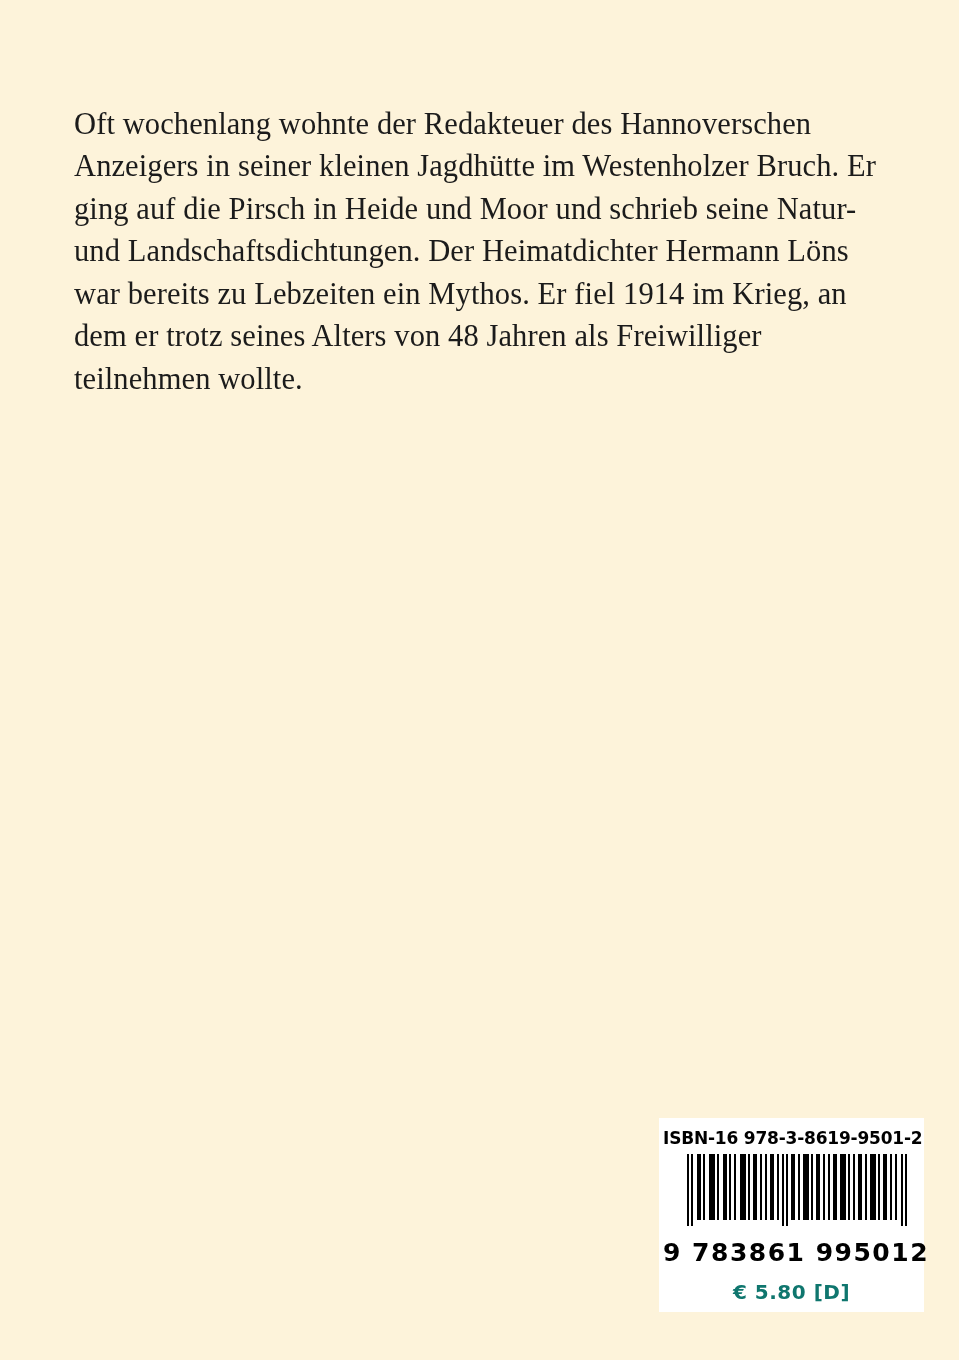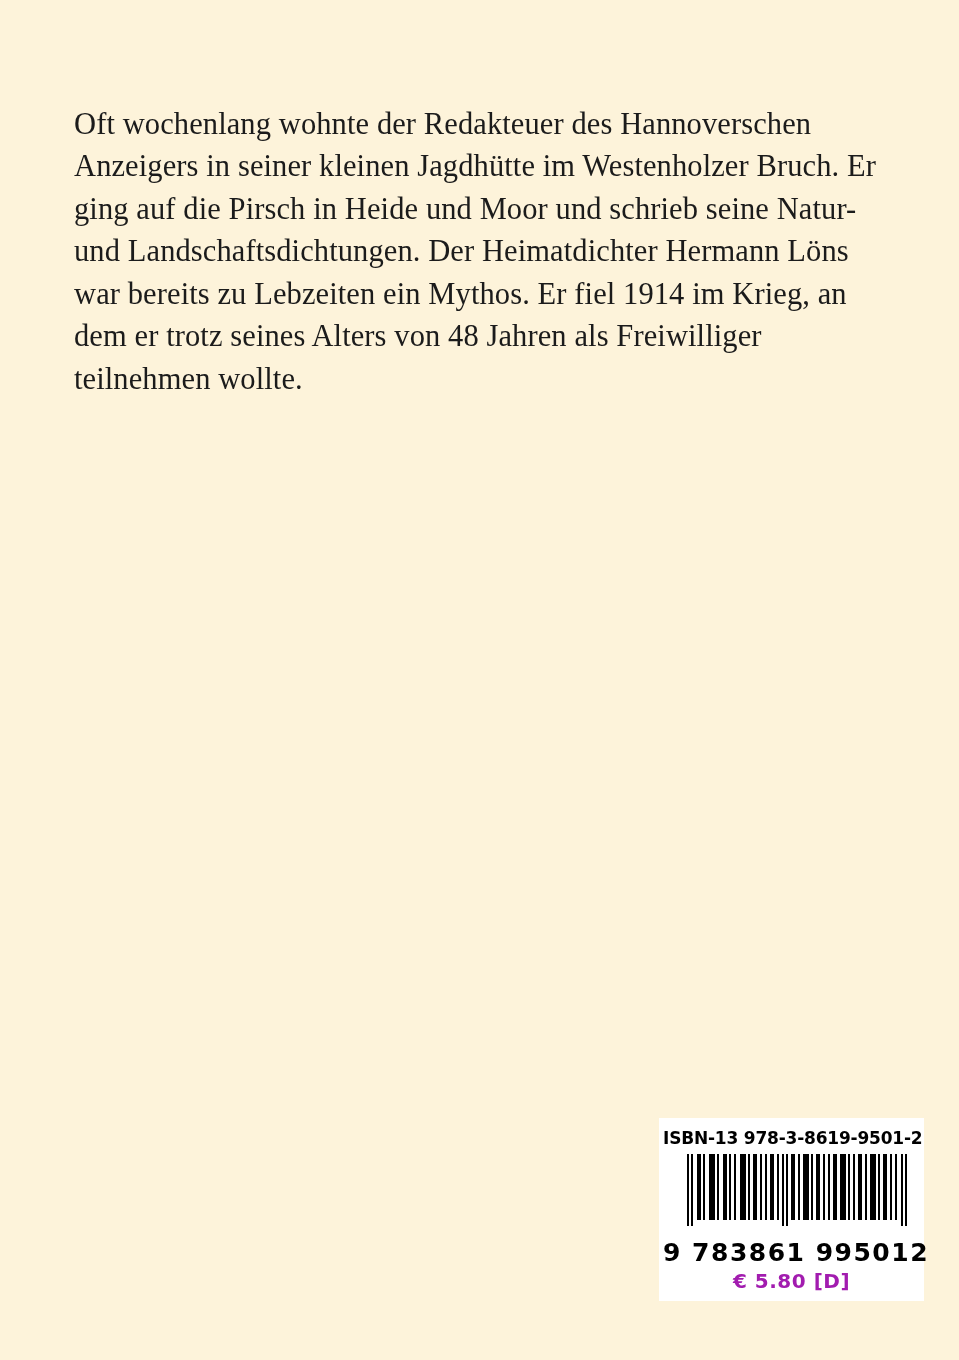--- a/index.html
+++ b/index.html
@@ -61,35 +61,35 @@
     font-weight: bold;
     color: #000;
     letter-spacing: 1.5px;
     margin-top: 12px;
     white-space: nowrap;
   }
   .price {
     font-family: "DejaVu Sans", sans-serif;
     font-size: 20px;
     font-weight: bold;
-    color: #a21caf;
-    margin-top: 2px;
+    color: #0f766e;
+    margin-top: 13px;
     letter-spacing: 0.5px;
     white-space: nowrap;
   }
 </style>
 </head>
 <body>
 
 <div class="page">
 
   <p class="blurb">Oft wochenlang wohnte der Redakteuer des Hannoverschen Anzeigers in seiner kleinen Jagdhütte im Westenholzer Bruch. Er ging auf die Pirsch in Heide und Moor und schrieb seine Natur- und Landschaftsdichtungen. Der Heimatdichter Hermann Löns war bereits zu Lebzeiten ein Mythos. Er fiel 1914 im Krieg, an dem er trotz seines Alters von 48 Jahren als Freiwilliger teilnehmen wollte.</p>
 
   <div class="barcode-block">
-    <div class="isbn-line">ISBN-13 978-3-8619-9501-2</div>
+    <div class="isbn-line">ISBN-16 978-3-8619-9501-2</div>
 
     <svg class="bars" viewBox="0 0 229 72" preserveAspectRatio="none" xmlns="http://www.w3.org/2000/svg">
       <rect x="0" y="0" width="229" height="72" fill="#ffffff"></rect>
       <g fill="#000000">
         <rect x="2" y="0" width="2" height="72"></rect>
         <rect x="6" y="0" width="2" height="72"></rect>
         <rect x="12" y="0" width="4" height="66"></rect>
         <rect x="18" y="0" width="2" height="66"></rect>
         <rect x="24" y="0" width="6" height="66"></rect>
         <rect x="32" y="0" width="2" height="66"></rect>

